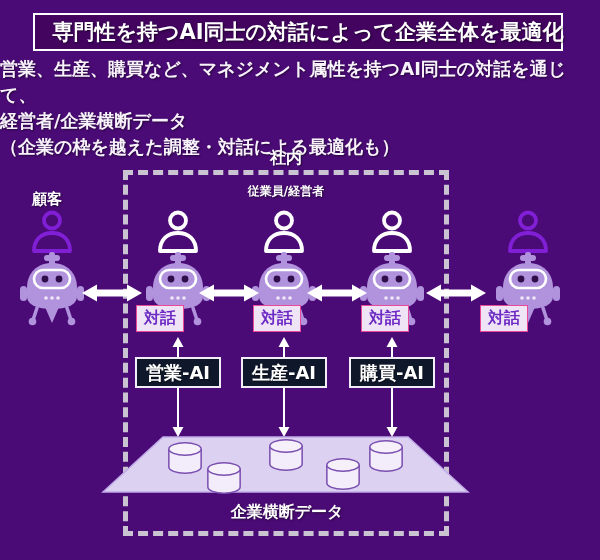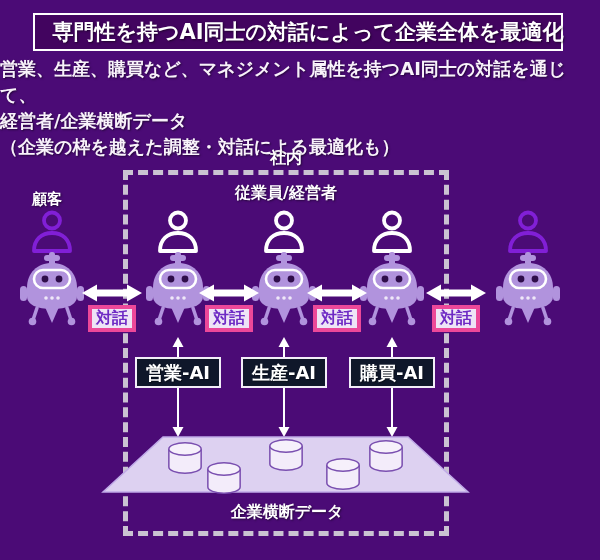--- a/index.html
+++ b/index.html
@@ -18,38 +18,38 @@
     text-shadow:1px 1px 2px rgba(0,0,0,.5);
     padding-left:20px;
   }
   .subtitle{
     left:0;top:56px;width:600px;text-align:left;
     font-size:18px;font-weight:bold;line-height:26px;color:#f8f2fa;
     text-shadow:1px 1px 2px rgba(0,0,0,.5);
   }
   .lbl{font-weight:bold;text-align:center;text-shadow:1px 1px 2px rgba(0,0,0,.5);}
   .scope-label{left:226px;top:148px;width:120px;font-size:16px;}
-  .employees-label{left:186px;top:183px;width:200px;font-size:16px;}
+  .employees-label{left:186px;top:183px;width:200px;font-size:12px;}
   .customer-label{left:7px;top:190px;width:80px;font-size:15px;}
   .supplier-label{left:495px;top:190px;width:100px;font-size:15px;}
   .dashed-box{
     left:123px;top:170px;width:326px;height:366px;box-sizing:border-box;
     border:5px dashed #cac3d2;
   }
   .person{width:46px;height:44px;top:210px;}
   .person.outer{color:#811fd6;}
   .person.inner{color:#ffffff;}
   .robot{width:64px;height:78px;top:252px;}
   .harrow{width:62px;height:22px;top:282px;}
   .varrow{width:14px;height:100px;top:337px;}
   .dialog-box{
     width:48px;height:27px;top:305px;box-sizing:border-box;
-    background:#eee4f6;border:4px solid #ec4899;
+    background:#eee4f6;border:1px solid #ec4899;
     color:#6e2ac4;font-size:16px;font-weight:bold;
-    display:flex;align-items:center;justify-content:center;white-space:nowrap;
+    display:flex;align-items:center;justify-content:center;white-space:nowrap;margin-left:48px;
   }
   .ai-box{
     width:86px;height:31px;top:357px;box-sizing:border-box;
     background:#0f172a;border:2px solid #f2eef8;
     display:flex;align-items:center;justify-content:center;
     font-size:18px;font-weight:bold;white-space:nowrap;
     text-shadow:1px 1px 1px rgba(0,0,0,.4);
   }
   .platform{left:95px;top:432px;width:380px;height:64px;}
   .db{width:38px;height:35px;}

